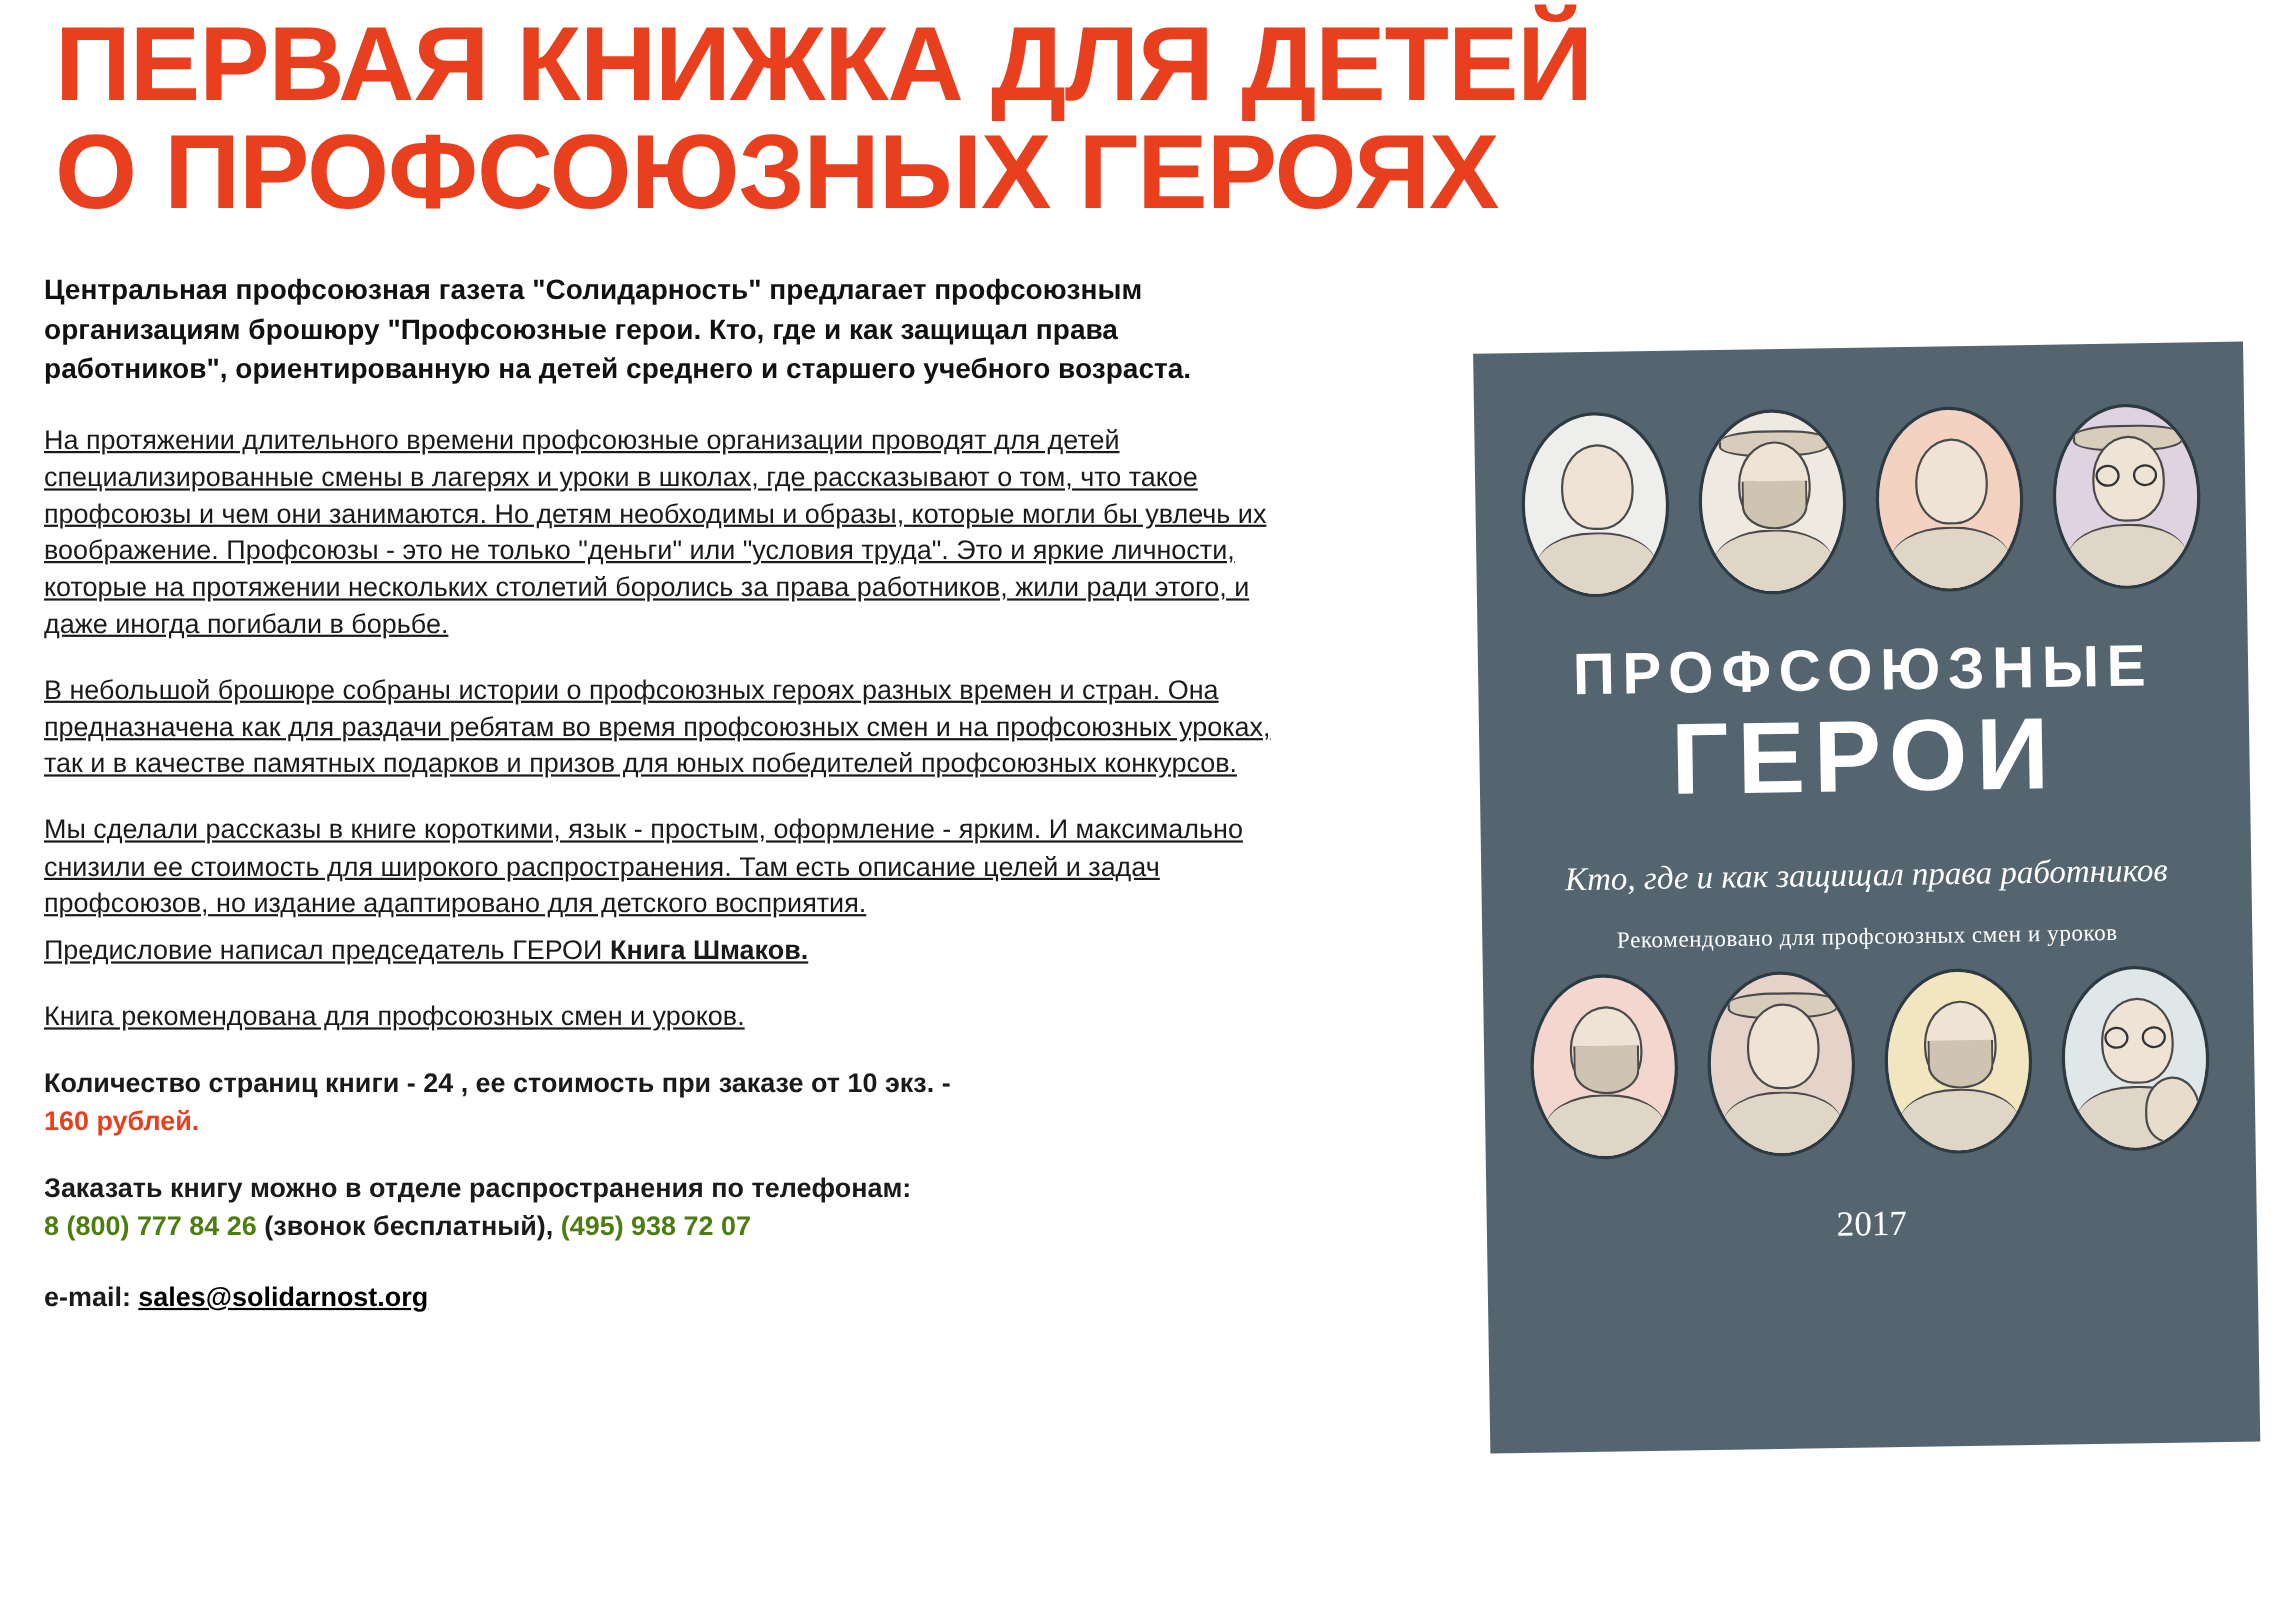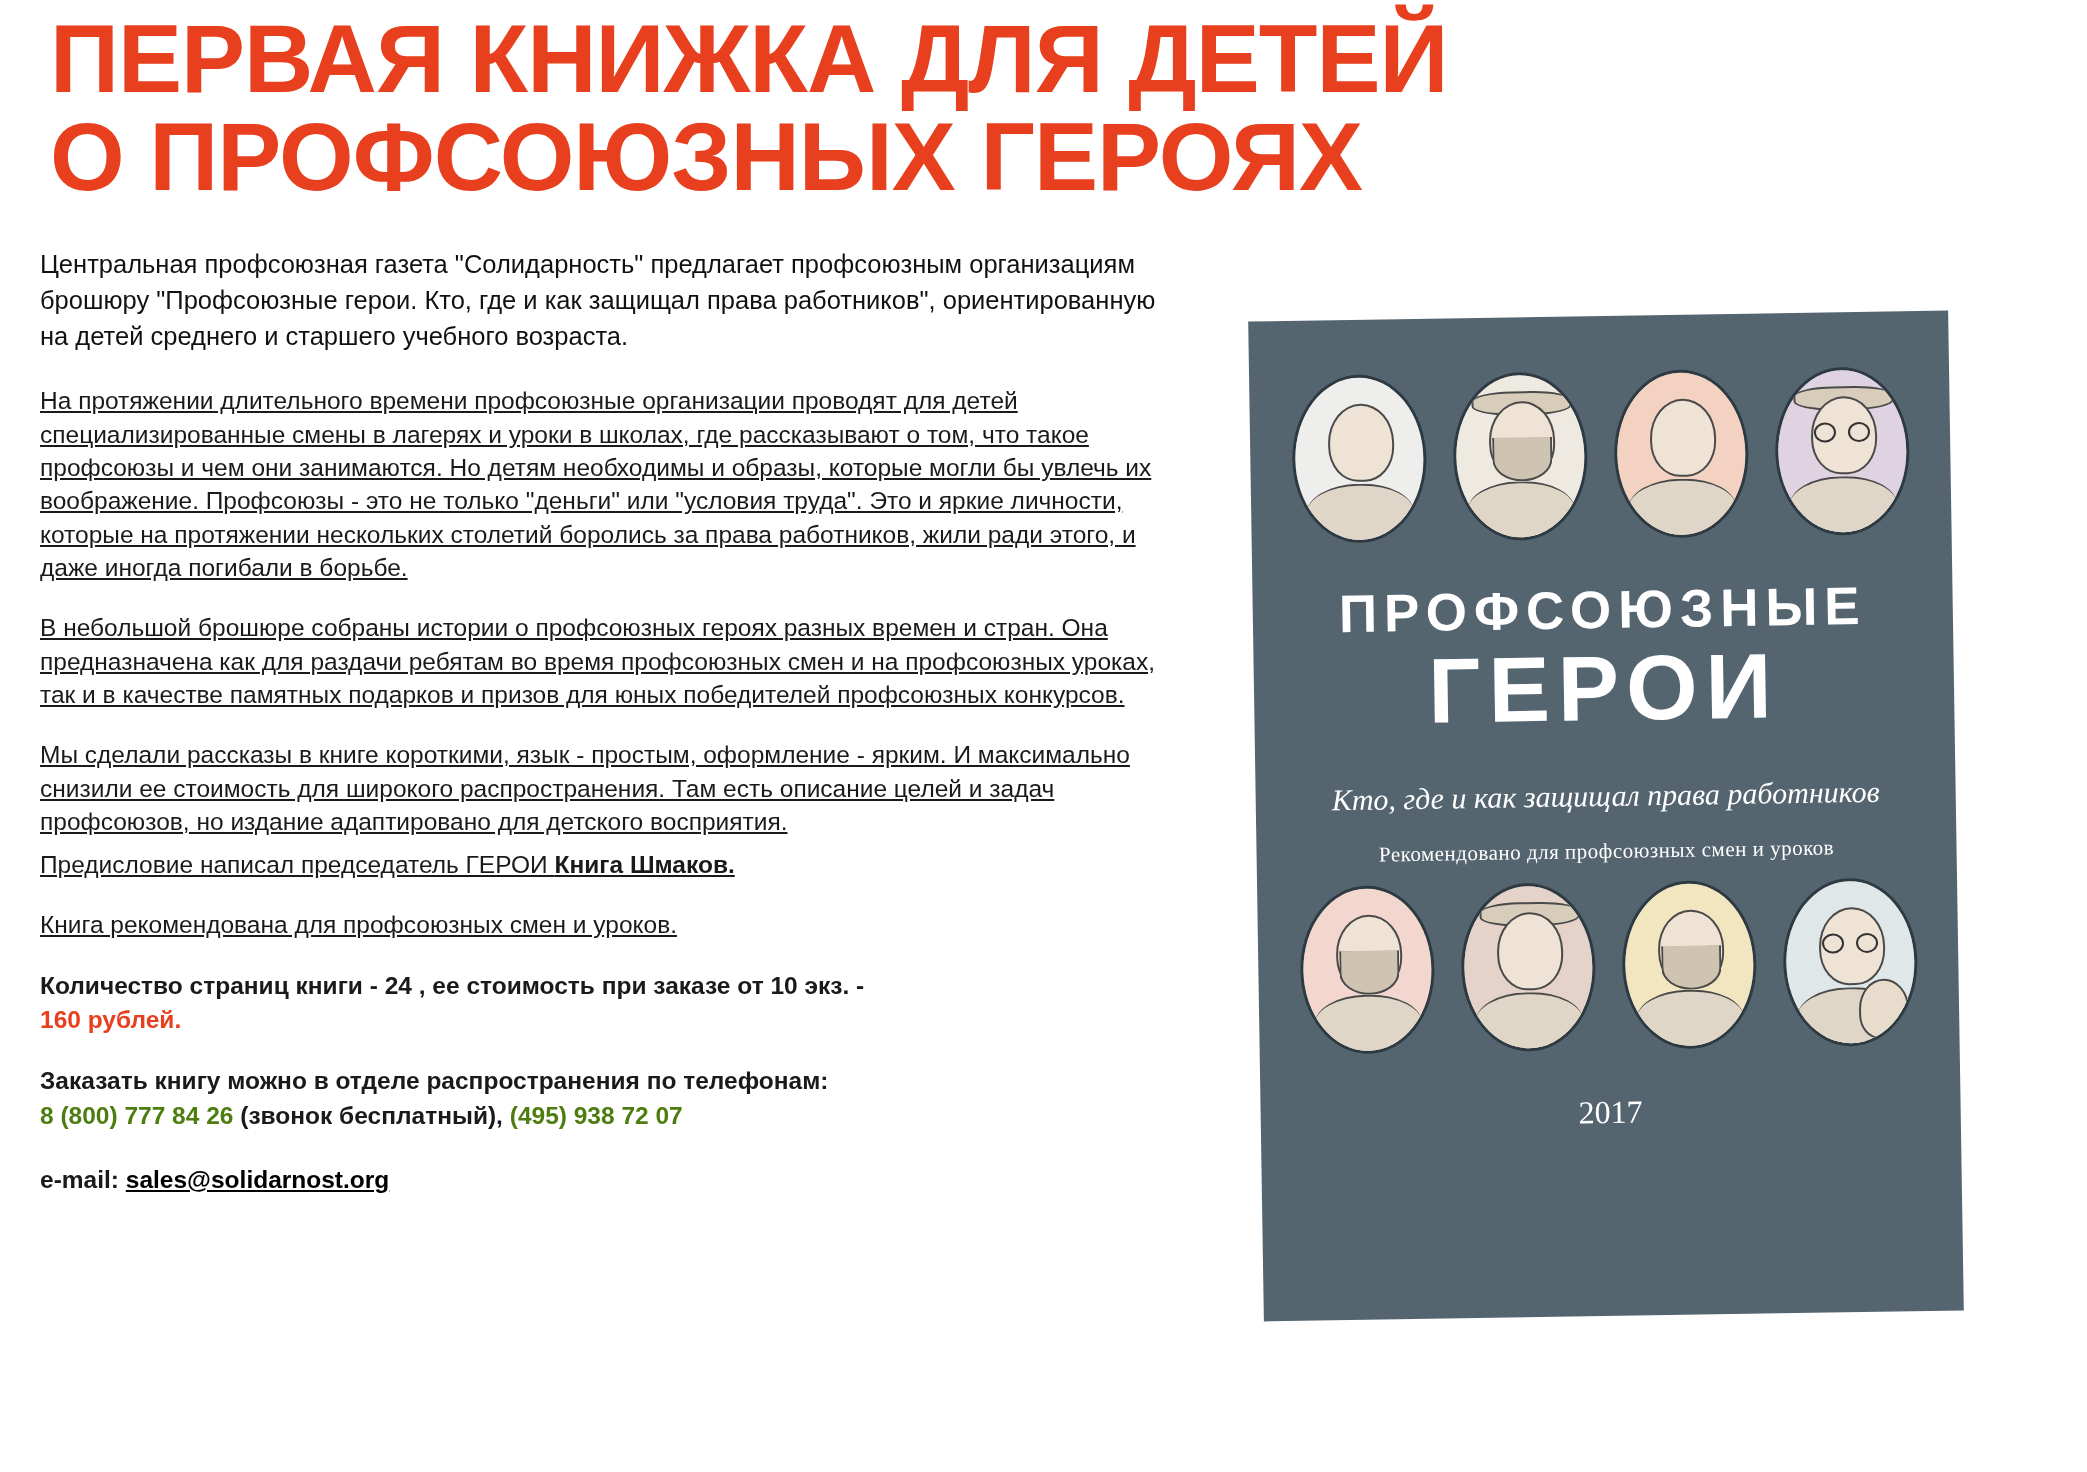--- a/index.html
+++ b/index.html
@@ -38,27 +38,27 @@
     padding: 40px 40px 0 40px;
   }
   .left-col {
     width: 1125px;
     flex: 0 0 1125px;
     padding-left: 0px;
   }
   .right-col {
     flex: 1 1 auto;
     display: flex;
-    justify-content: center;
+    justify-content: flex-end;
     padding-top: 70px;
   }
 
   .lead {
     font-size: 25.5px;
-    font-weight: normal;
+    font-weight: bold;
     line-height: 1.42;
     margin: 0 0 30px 0;
     color: #111;
   }
   .para {
     font-size: 24.5px;
     line-height: 1.36;
     margin: 0 0 27px 0;
     color: #1a1a1a;
     text-decoration: underline;

